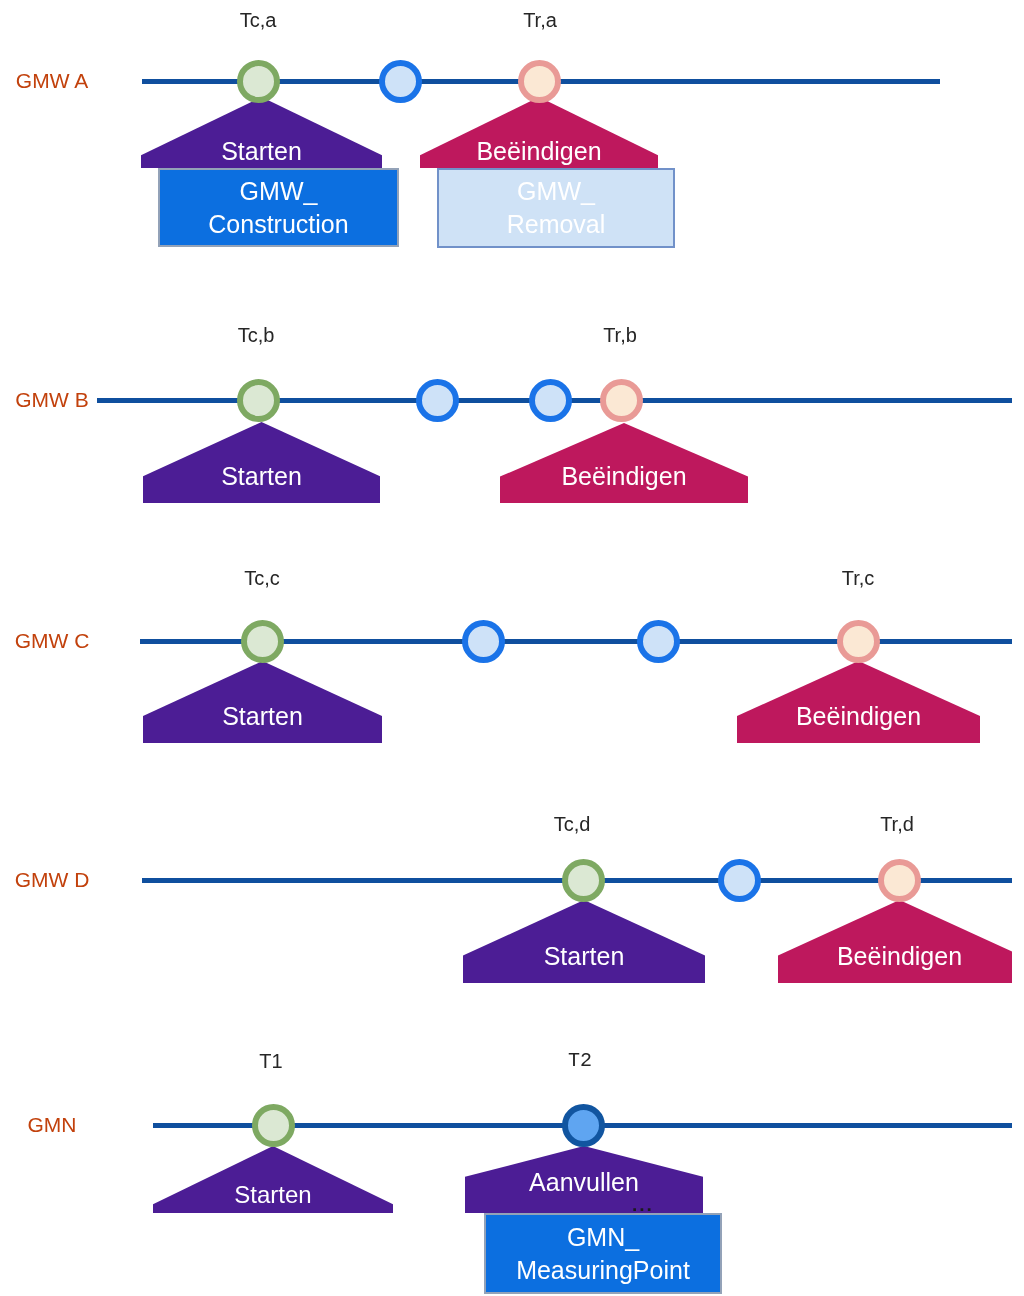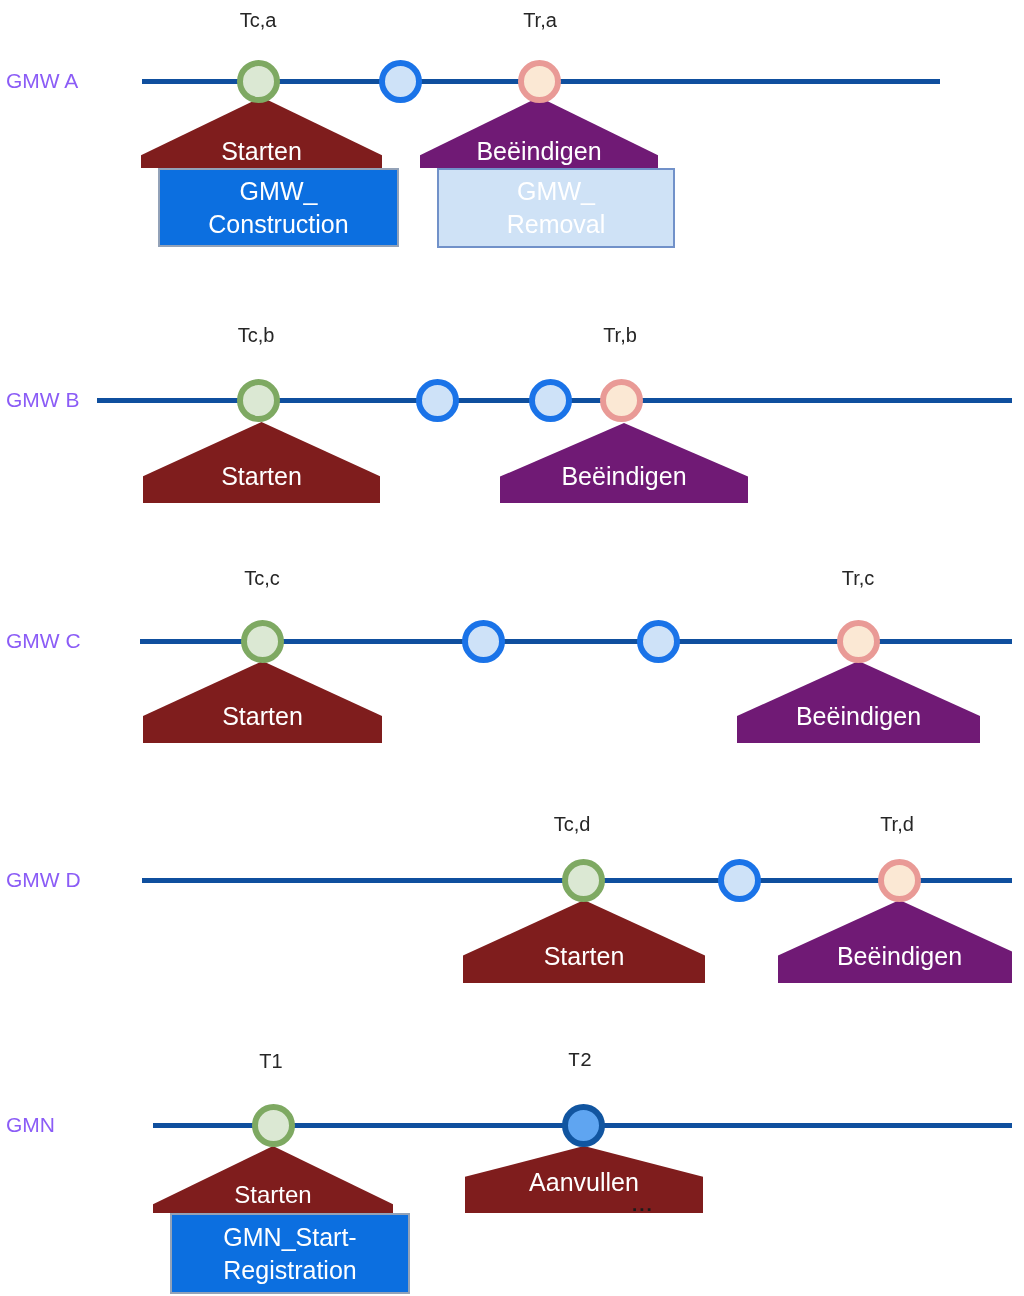--- a/index.html
+++ b/index.html
@@ -1,39 +1,39 @@
 <!DOCTYPE html>
 <html><head>
 <meta charset="utf-8">
 <style>
   html,body{margin:0;padding:0;background:#ffffff;}
   #canvas{
     position:relative;width:1012px;height:1296px;background:#ffffff;
     font-family:"Liberation Sans", sans-serif;overflow:hidden;
   }
   .row-label{
-    position:absolute;left:6px;width:92px;text-align:left;
-    font-size:21px;color:#8b5cf6;line-height:26px;
+    position:absolute;left:6px;width:92px;text-align:center;
+    font-size:21px;color:#c2410c;line-height:26px;
   }
   .tl{position:absolute;height:5px;background:#0F4F9E;}
   .marker{
     position:absolute;width:31px;height:31px;border-radius:50%;
     border:6px solid transparent;box-sizing:content-box;
   }
   .m-green{border-color:#7EA962;background:#DBE8D3;}
   .m-blue{border-color:#1A73E8;background:#CEE2F8;}
   .m-pink{border-color:#E99A96;background:#FBE8D4;}
   .m-navy{border-color:#1155A0;background:#5FA5F1;}
   .tlabel{
     position:absolute;width:100px;text-align:center;
     font-size:20px;color:#262626;line-height:24px;
   }
   .house{position:absolute;display:flex;align-items:flex-end;justify-content:center;}
-  .house-dark{background:#7f1d1d;}
-  .house-light{background:#701a75;}
+  .house-dark{background:#4c1d95;}
+  .house-light{background:#be185d;}
   .house-std{clip-path:polygon(50% 0,100% 67%,100% 100%,0 100%,0 67%);}
   .house-tall{clip-path:polygon(50% 0,100% 82%,100% 100%,0 100%,0 82%);}
   .house-tall2{clip-path:polygon(50% 0,100% 87%,100% 100%,0 100%,0 87%);}
   .house-flat{clip-path:polygon(50% 0,100% 46%,100% 100%,0 100%,0 46%);}
   .house-title{
     color:#ffffff;font-size:25px;line-height:30px;text-align:center;width:100%;
   }
   .docbox{
     position:absolute;box-sizing:border-box;display:flex;flex-direction:column;
     align-items:center;justify-content:center;text-align:center;
@@ -126,26 +126,26 @@
   <div class="marker m-pink" style="left:878px;top:859px;"></div>
 
   <div class="tlabel" style="left:221px;top:1049px;">T1</div>
   <div class="tlabel" style="left:530px;top:1049px;font-family:Liberation Mono, monospace;">T2</div>
   <div class="row-label" style="top:1112px;">GMN</div>
   <div class="tl" style="left:153px;top:1123px;width:868px;"></div>
 
   <div class="house house-dark house-tall2" style="left:153px;top:1146px;width:240px;height:67px;">
     <div class="house-title" style="padding-bottom:3px;font-size:24px;">Starten</div>
   </div>
-  <div class="docbox docbox-dark" style="left:153px;top:1213px;width:240px;height:81px;">
-    <span>GMN_Start-</span>
-    <span>Registration</span>
-  </div>
 
   <div class="house house-dark house-flat" style="left:465px;top:1146px;width:238px;height:67px;">
     <div class="house-title" style="padding-bottom:16px;">Aanvullen</div>
   </div>
   <div class="ellipsis" style="left:632px;top:1195px;">...</div>
+  <div class="docbox docbox-dark" style="left:467px;top:1213px;width:238px;height:81px;">
+    <span>GMN_</span>
+    <span>MeasuringPoint</span>
+  </div>
 
   <div class="marker m-green" style="left:252px;top:1104px;"></div>
   <div class="marker m-navy" style="left:562px;top:1104px;"></div>
 
 </div>
 
 </body></html>

